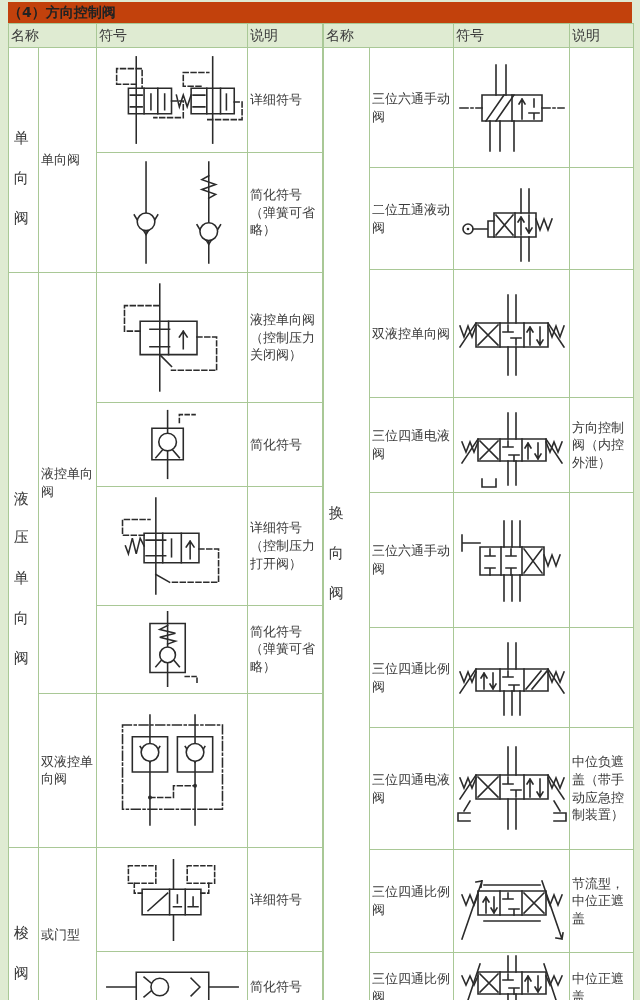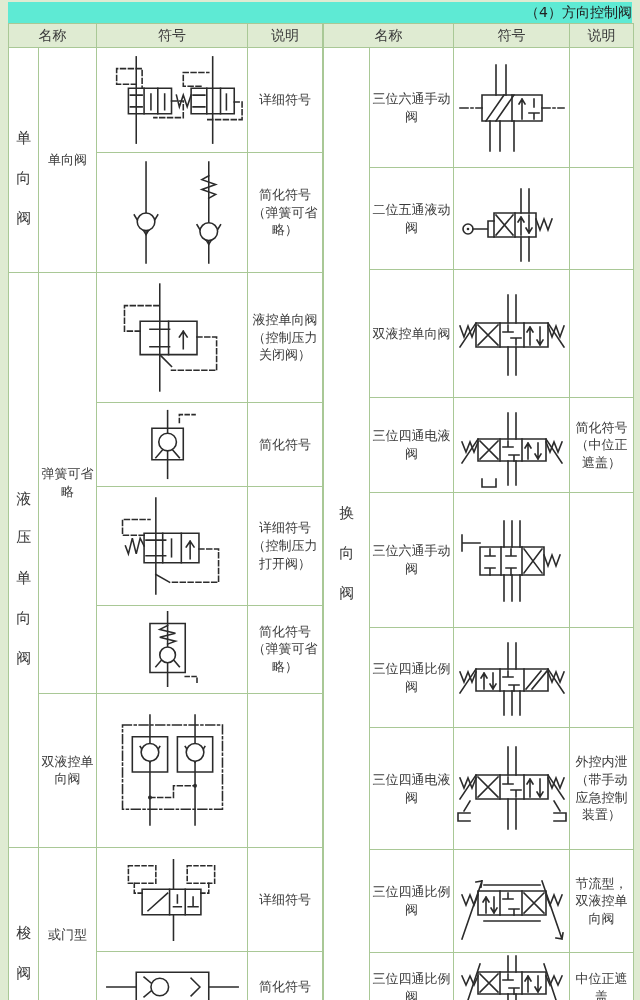--- a/index.html
+++ b/index.html
@@ -1,23 +1,23 @@
 <!DOCTYPE html>
 <html><head>
 <meta charset="utf-8">
 <style>
   html,body{margin:0;padding:0;}
   body{font-family:"DejaVu Sans",sans-serif;color:#333;}
   .frame{width:640px;height:1000px;box-sizing:border-box;background:#dfebd2;
          padding:2px 8px 8px 8px;overflow:hidden;}
-  .titlebar{height:21px;line-height:21px;text-align:right;font-size:14px;
-            font-weight:normal;color:#222;background:#5eead4;}
+  .titlebar{height:21px;line-height:21px;text-align:left;font-size:14px;
+            font-weight:bold;color:#222;background:#c2410c;}
   .tables{display:flex;background:#fff;}
   table{border-collapse:collapse;table-layout:fixed;}
-  td,th{border:1px solid #a9c896;background:#fff;text-align:center;
+  td,th{border:1px solid #a9c896;background:#fff;text-align:left;
         vertical-align:middle;font-size:13px;color:#3a3a3a;padding:1px 2px;
         box-sizing:border-box;word-break:break-all;line-height:1.35;}
   th{background:#dfebd2;font-weight:normal;font-size:14px;height:24px;}
   .vlabel{writing-mode:vertical-lr;text-orientation:upright;letter-spacing:40px;
           margin-bottom:-40px;display:inline-block;font-size:15px;}
   .sym{width:100%;height:100%;display:flex;align-items:center;justify-content:center;}
   .sym svg{max-width:98%;max-height:97%;}
   td.symcell{padding:0;}
 </style>
 </head>
@@ -81,21 +81,21 @@
                     <path d="M100,70 L112,90 M124,70 L112,90"></path>
                     <circle cx="112" cy="77" r="9" fill="#fff"></circle>
                   </g>
                 </svg>
               </div>
             </td>
         <td>简化符号（弹簧可省略）</td>
       </tr>
       <tr style="height:128px">
         <td rowspan="5"><span class="vlabel">液压单向阀</span></td>
-        <td rowspan="4">弹簧可省略</td>
+        <td rowspan="4">液控单向阀</td>
         <td class="symcell">
               <div class="sym">
                 <svg viewBox="0 0 150 125" width="150" height="125">
                   <g stroke="#2b2b2b" fill="none" stroke-width="1.6" stroke-linecap="square">
                     <path d="M62,8 V117"></path>
                     <path d="M42,46 h58 v34 h-58 z"></path>
                     <path d="M71,46 V80"></path>
                     <path d="M52,54 h20 M52,72 h20"></path>
                     <path d="M86,74 V56 M86,56 l-4,6 M86,56 l4,6"></path>
                     <path d="M62,80 L74,92"></path>
@@ -313,21 +313,21 @@
                     <path d="M72,60 V44 M72,44 l-3,5 M72,44 l3,5 M82,44 V60 M82,60 l-3,-5 M82,60 l3,-5"></path>
                     <path d="M22,43 l-4,10 -4,-10 -4,10 -4,-10"></path>
                     <path d="M6,64 L22,40"></path>
                     <path d="M90,43 l4,10 4,-10 4,10 4,-10"></path>
                     <path d="M106,64 L90,40"></path>
                     <path d="M26,80 v8 h14 v-8"></path>
                   </g>
                 </svg>
               </div>
             </td>
-        <td>简化符号（中位正遮盖）</td>
+        <td>方向控制阀（内控外泄）</td>
       </tr>
       <tr style="height:135px">
         <td>三位六通手动阀</td>
         <td class="symcell">
               <div class="sym">
                 <svg viewBox="0 0 112 102" width="112" height="102">
                   <g stroke="#2b2b2b" fill="none" stroke-width="1.6" stroke-linecap="square">
                     <path d="M6,26 V42 M6,34 H24"></path>
                     <path d="M24,38 h64 v28 h-64 z"></path>
                     <path d="M45,38 V66 M66,38 V66"></path>
@@ -381,21 +381,21 @@
                     <path d="M92,49 l4,10 4,-10 4,10 4,-10"></path>
                     <path d="M108,70 L92,46"></path>
                     <path d="M14,72 L8,82"></path>
                     <path d="M2,84 h12 M2,92 h12 M2,84 v8"></path>
                     <path d="M98,72 L104,82"></path>
                     <path d="M98,84 h12 M98,92 h12 M110,84 v8"></path>
                   </g>
                 </svg>
               </div>
             </td>
-        <td>外控内泄（带手动应急控制装置）</td>
+        <td>中位负遮盖（带手动应急控制装置）</td>
       </tr>
       <tr style="height:103px">
         <td>三位四通比例阀</td>
         <td class="symcell">
               <div class="sym">
                 <svg viewBox="0 0 112 100" width="112" height="100">
                   <g stroke="#2b2b2b" fill="none" stroke-width="1.6" stroke-linecap="square">
                     <path d="M28,34 H84 M28,70 H84"></path>
                     <path d="M22,40 h68 v24 h-68 z"></path>
                     <path d="M44,40 V64 M66,40 V64"></path>
@@ -403,21 +403,21 @@
                     <path d="M52,42 v6 M47,48 h10 M58,64 v-6 M53,58 h10"></path>
                     <path d="M68,62 L88,42 M68,42 L88,62"></path>
                     <path d="M22,44 l-4,10 -4,-10 -4,10 -4,-10"></path>
                     <path d="M90,44 l4,10 4,-10 4,10 4,-10"></path>
                     <path d="M6,88 L26,30 M26,30 l-6,1 M26,30 l-1,6"></path>
                     <path d="M86,30 L106,88 M106,88 l-6,-1 M106,88 l1,-6"></path>
                   </g>
                 </svg>
               </div>
             </td>
-        <td>节流型，双液控单向阀</td>
+        <td>节流型，中位正遮盖</td>
       </tr>
       <tr style="height:70px">
         <td>三位四通比例阀</td>
         <td class="symcell">
               <div class="sym">
                 <svg viewBox="0 0 112 67" width="112" height="67">
                   <g stroke="#2b2b2b" fill="none" stroke-width="1.6" stroke-linecap="square">
                     <path d="M52,2 V18 M60,2 V18 M52,40 V62 M60,40 V62"></path>
                     <path d="M22,18 h68 v22 h-68 z"></path>
                     <path d="M44,18 V40 M66,18 V40"></path>

